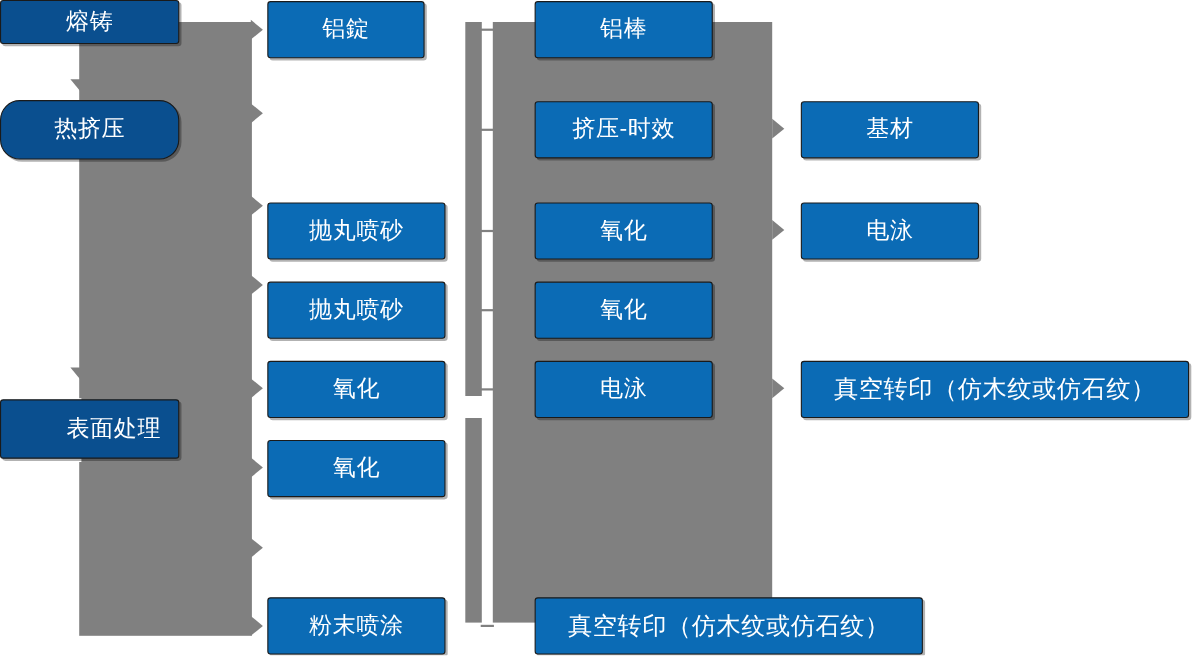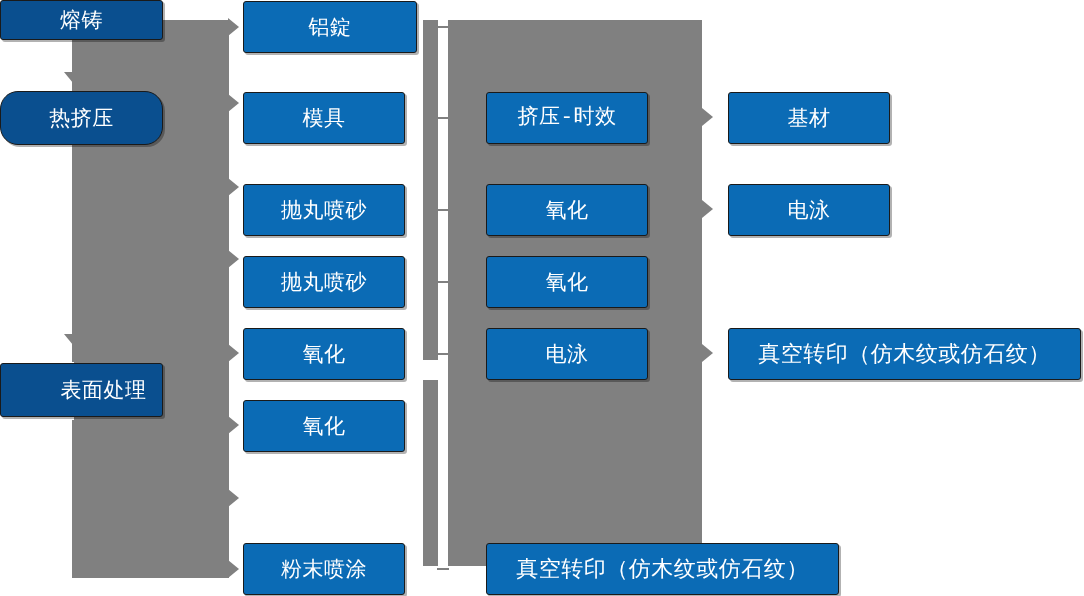--- a/index.html
+++ b/index.html
@@ -117,43 +117,43 @@
   <div class="node dark" style="left:0px; top:0px; width:163px; height:40px;">
     <span>熔铸</span>
   </div>
   <div class="node dark" style="left:0px; top:91px; width:163px; height:54px;border-radius:18px;">
     <span>热挤压</span>
   </div>
   <div class="node dark" style="left:0px; top:363px; width:163px; height:54px;padding-left:44px;">
     <span>表面处理</span>
   </div>
 
-  <div class="node light" style="left:243px; top:1px; width:174px; height:52px;">
+  <div class="node light" style="left:243px; top:1px; width:143px; height:52px;">
     <span>铝錠</span>
-  </div>
-  <div class="node light" style="left:243px; top:92px; width:162px; height:52px;">
-    <span>模具</span>
   </div>
   <div class="node light" style="left:243px; top:184px; width:162px; height:52px;">
     <span>抛丸喷砂</span>
   </div>
   <div class="node light" style="left:243px; top:256px; width:162px; height:52px;">
     <span>抛丸喷砂</span>
   </div>
   <div class="node light" style="left:243px; top:328px; width:162px; height:52px;">
     <span>氧化</span>
   </div>
   <div class="node light" style="left:243px; top:400px; width:162px; height:52px;">
     <span>氧化</span>
   </div>
   <div class="node light" style="left:243px; top:543px; width:162px; height:52px;">
     <span>粉末喷涂</span>
   </div>
 
-  <div class="node light" style="left:486px; top:92px; width:162px; height:52px;font-family:Liberation Mono, monospace;">
+  <div class="node light" style="left:486px; top:1px; width:162px; height:52px;">
+    <span>铝棒</span>
+  </div>
+  <div class="node light" style="left:486px; top:92px; width:162px; height:52px;">
     <span>挤压-时效</span>
   </div>
   <div class="node light" style="left:486px; top:184px; width:162px; height:52px;">
     <span>氧化</span>
   </div>
   <div class="node light" style="left:486px; top:256px; width:162px; height:52px;">
     <span>氧化</span>
   </div>
   <div class="node light" style="left:486px; top:328px; width:162px; height:52px;">
     <span>电泳</span>

